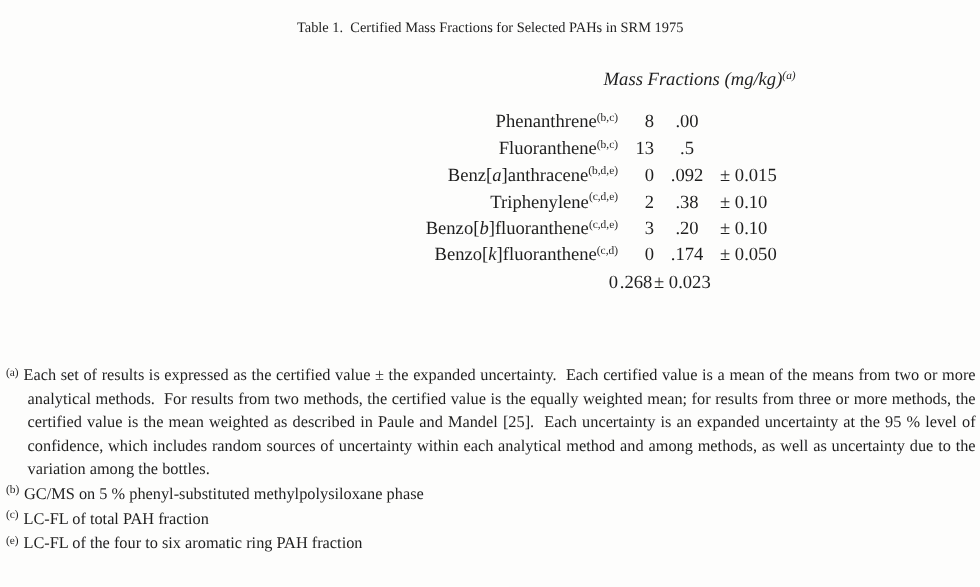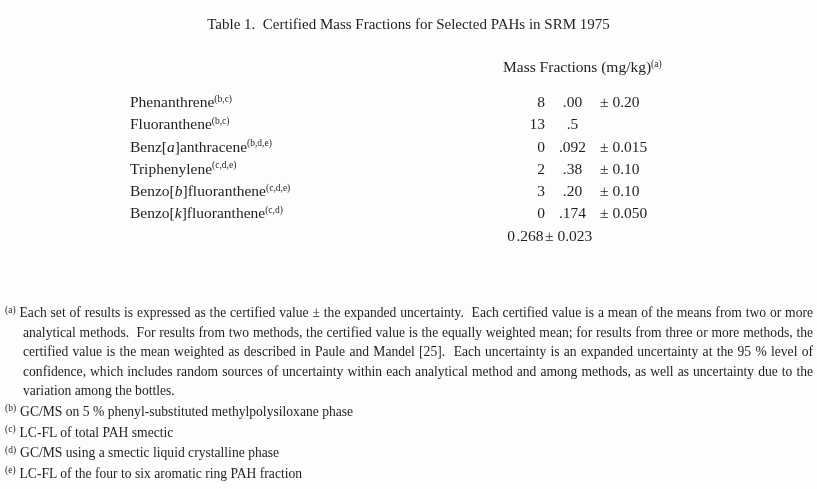--- a/index.html
+++ b/index.html
@@ -11,45 +11,46 @@
     color: #1f1f1f;
     font-family: "Liberation Serif", "DejaVu Serif", serif;
     overflow: hidden;
   }
   .title {
     position: absolute;
     top: 16px;
     left: 0;
     width: 100%;
     text-align: center;
-    font-size: 15px;
+    font-size: 12px;
     white-space: pre;
   }
   .col-header {
     position: absolute;
     top: 58px;
     left: 503px;
     font-size: 15.5px;
     white-space: pre;
+    font-style: italic;
   }
   .data-table {
     position: absolute;
     top: 91px;
     left: 130px;
     width: 620px;
   }
   .row {
     display: grid;
     grid-template-columns: 385px 30px 55px auto;
     align-items: baseline;
     height: 22.3px;
     line-height: 22.3px;
     font-size: 15.5px;
   }
-  .compound { text-align: left; white-space: nowrap; }
+  .compound { text-align: right; white-space: nowrap; }
   .chem-it { font-style: italic; }
   .vint  { text-align: right; }
   .vfrac { text-align: center; }
   .unc   { text-align: left; white-space: pre; }
   .fnsup {
     font-size: 9.5px;
     line-height: 0;
     position: relative;
     top: -5.5px;
     vertical-align: baseline;
@@ -79,21 +80,20 @@
   <div class="title">Table 1.  Certified Mass Fractions for Selected PAHs in SRM 1975</div>
 
   <div class="col-header"><span>Mass Fractions (mg/kg)</span><sup class="fnsup">(a)</sup></div>
 
   <div class="data-table">
 
     <div class="row">
       <span class="compound"><span>Phenanthrene</span><i class="chem-it"></i><span></span><sup class="fnsup">(b,c)</sup></span>
       <span class="vint">8</span>
       <span class="vfrac">.00</span>
-      <span class="unc">± 0.20</span>
     </div>
 
     <div class="row">
       <span class="compound"><span>Fluoranthene</span><i class="chem-it"></i><span></span><sup class="fnsup">(b,c)</sup></span>
       <span class="vint">13</span>
       <span class="vfrac">.5</span>
     </div>
 
     <div class="row">
       <span class="compound"><span>Benz[</span><i class="chem-it">a</i><span>]anthracene</span><sup class="fnsup">(b,d,e)</sup></span>
@@ -128,18 +128,17 @@
       <span class="vint">0</span>
       <span class="vfrac">.268</span>
       <span class="unc">± 0.023</span>
     </div>
 
   </div>
 
   <div class="footnotes">
     <div class="footnote"><sup class="fnsup">(a)</sup><span class="fntext">Each set of results is expressed as the certified value ± the expanded uncertainty.  Each certified value is a mean of the means from two or more analytical methods.  For results from two methods, the certified value is the equally weighted mean; for results from three or more methods, the certified value is the mean weighted as described in Paule and Mandel [25].  Each uncertainty is an expanded uncertainty at the 95 % level of confidence, which includes random sources of uncertainty within each analytical method and among methods, as well as uncertainty due to the variation among the bottles.</span></div>
     <div class="footnote"><sup class="fnsup">(b)</sup><span class="fntext">GC/MS on 5 % phenyl-substituted methylpolysiloxane phase</span></div>
-    <div class="footnote"><sup class="fnsup">(c)</sup><span class="fntext">LC-FL of total PAH smectic</span></div>
-    <div class="footnote"><sup class="fnsup">(d)</sup><span class="fntext">GC/MS using a smectic liquid crystalline phase</span></div>
+    <div class="footnote"><sup class="fnsup">(c)</sup><span class="fntext">LC-FL of total PAH fraction</span></div>
     <div class="footnote"><sup class="fnsup">(e)</sup><span class="fntext">LC-FL of the four to six aromatic ring PAH fraction</span></div>
   </div>
 
 </div>
 
 </body></html>

